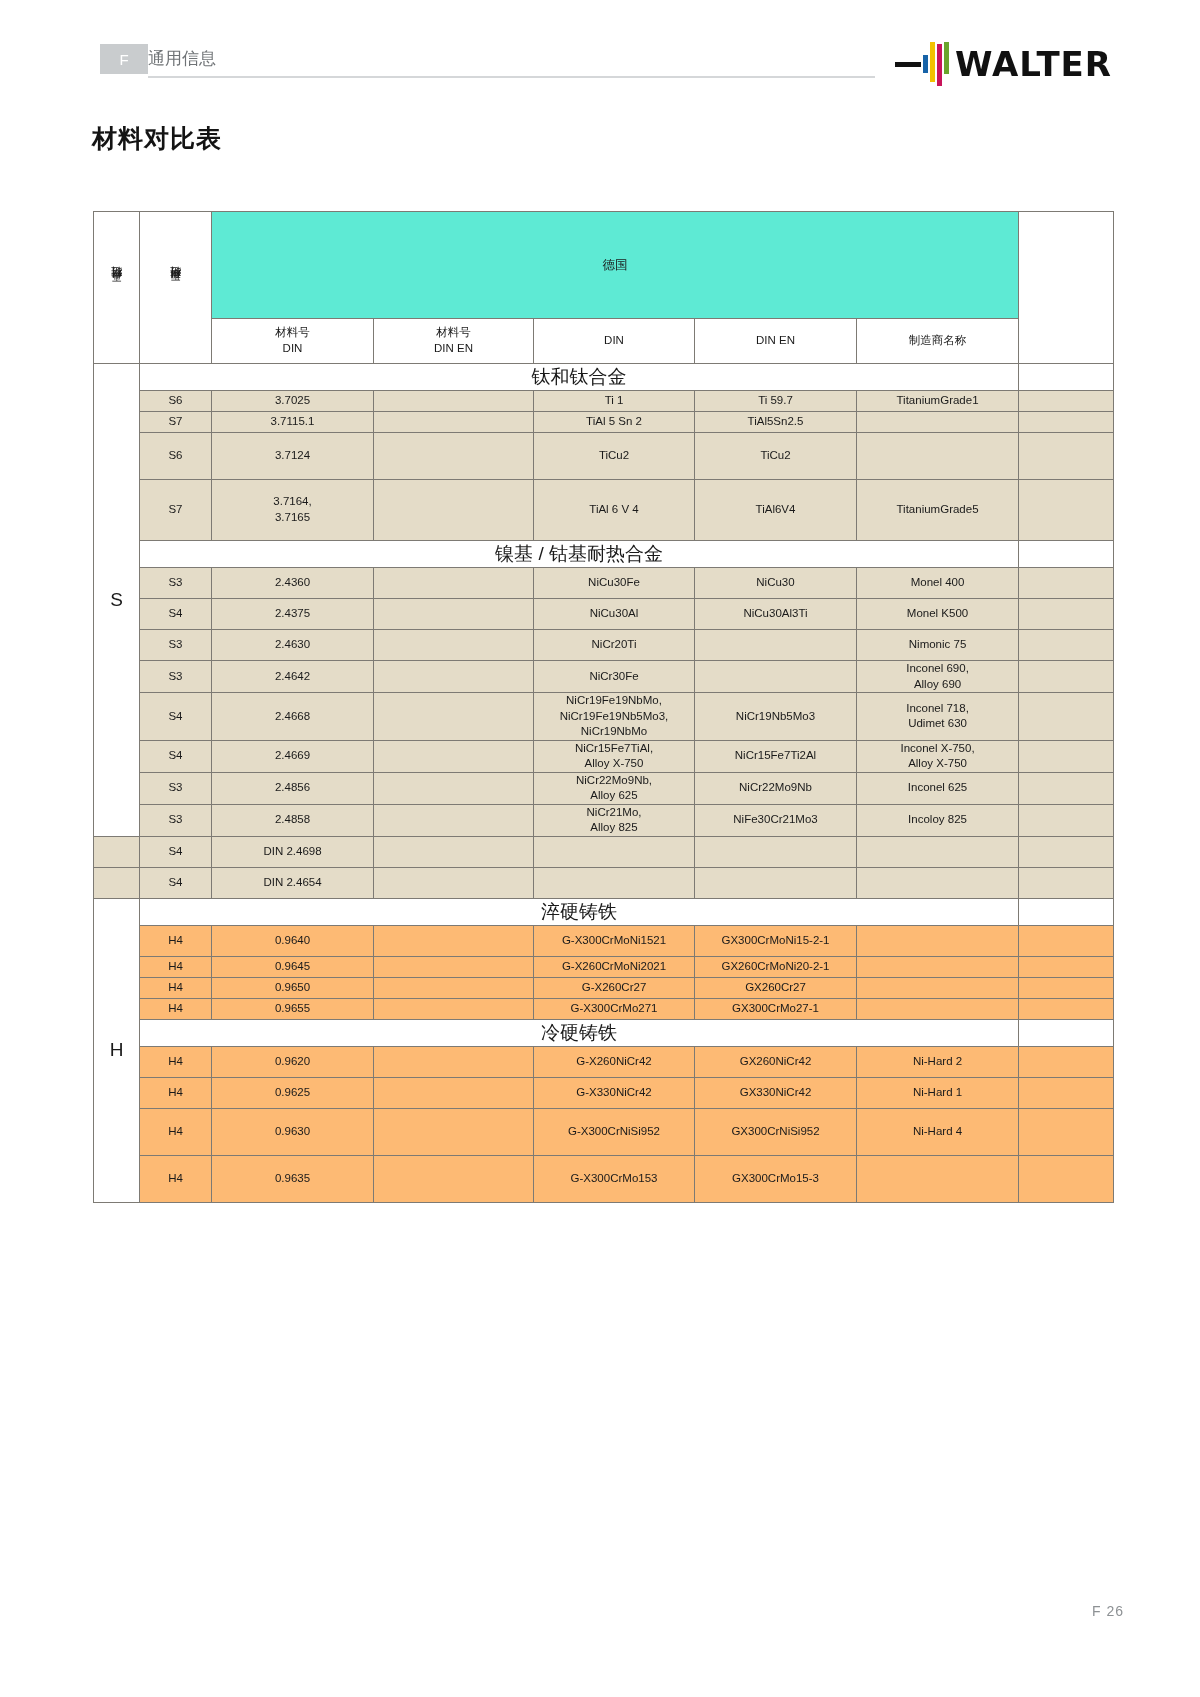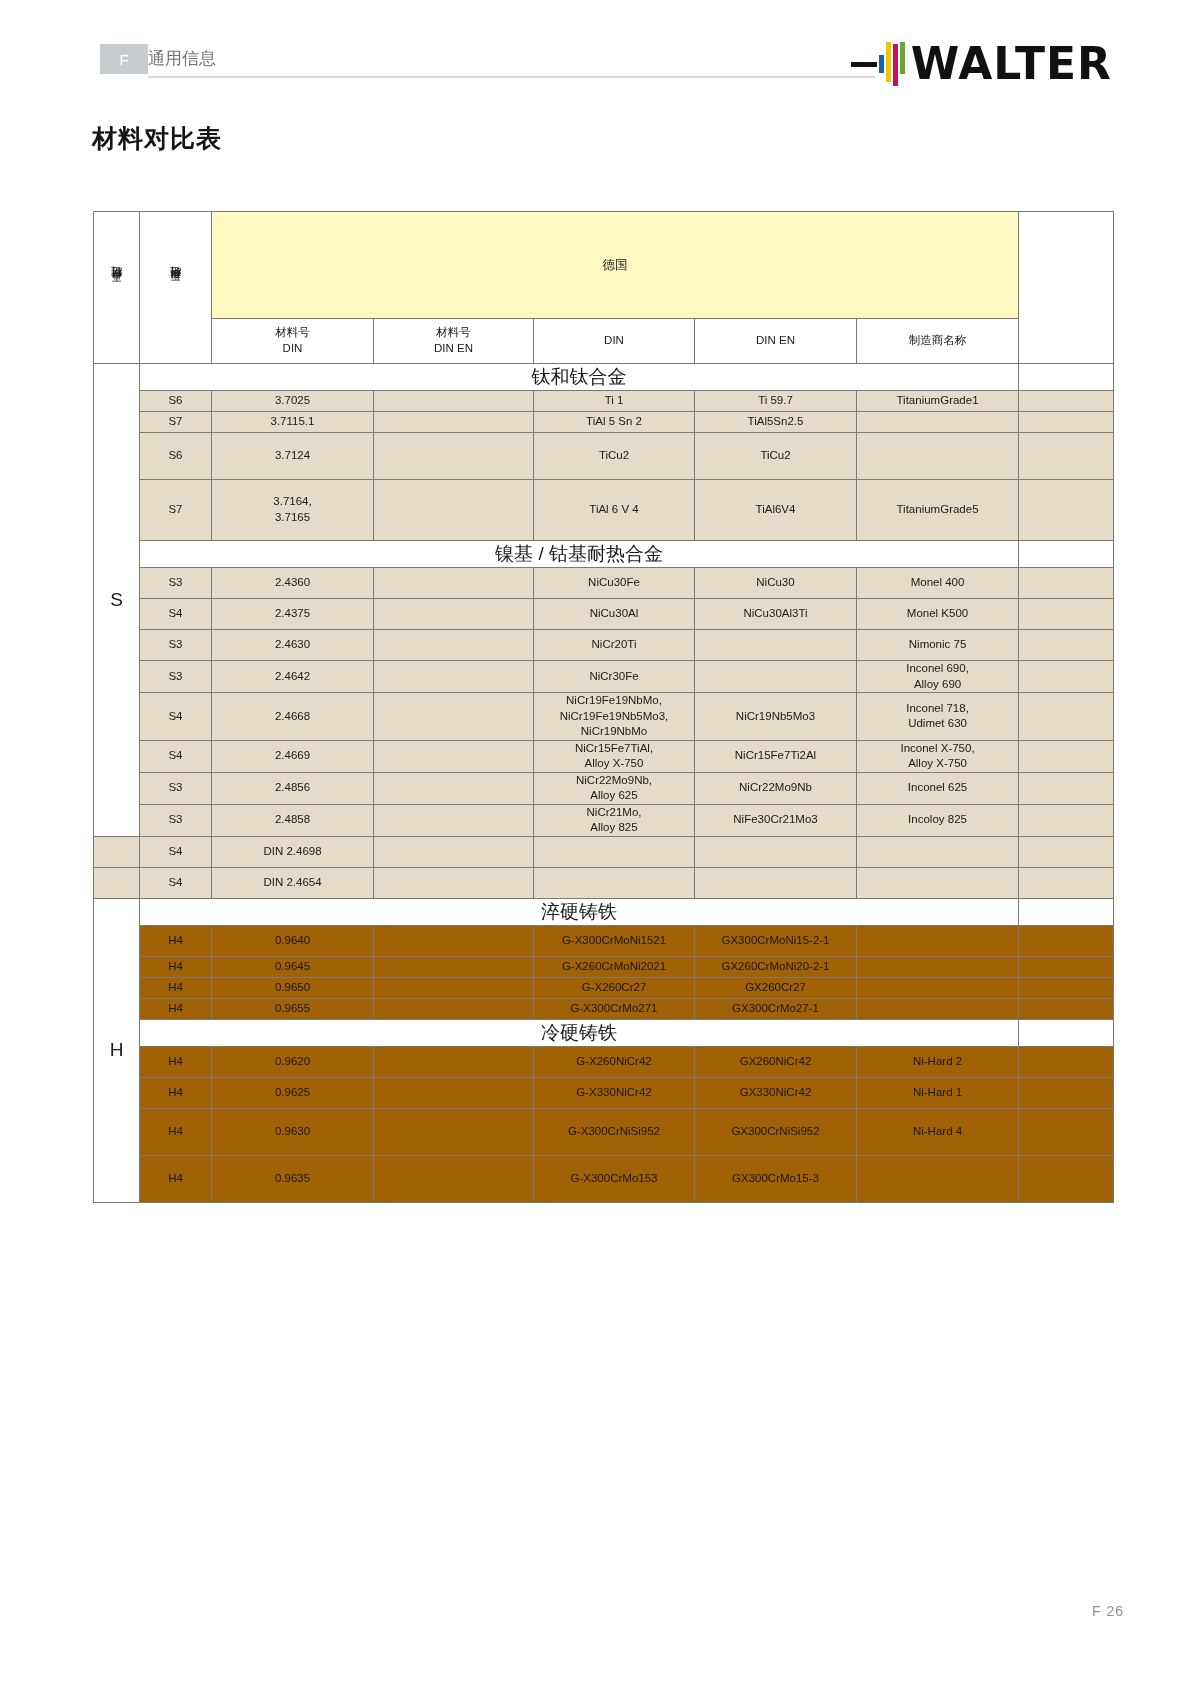--- a/index.html
+++ b/index.html
@@ -82,21 +82,21 @@
     display: block;
     width: 5px;
     margin-right: 2px;
   }
   .bar-blue   { height: 18px; background: #1763a8; align-self: center; }
   .bar-yellow { height: 40px; background: #f2c300; align-self: flex-start; }
   .bar-red    { height: 42px; background: #c8135a; align-self: flex-end; }
   .bar-green  { height: 32px; background: #6aa52c; align-self: flex-start; }
   .logo-word {
     font-family: "DejaVu Sans", sans-serif;
-    font-size: 44px;
+    font-size: 34px;
     font-weight: 700;
     letter-spacing: 1px;
     color: #111111;
     line-height: 1;
     align-self: center;
   }
 
   
   .page-title {
     position: absolute;
@@ -150,21 +150,21 @@
     white-space: nowrap;
     padding: 6px 0;
     letter-spacing: 1px;
     background: #ffffff;
   }
   .country-head {
     height: 106px;
     font-size: 12.5px;
     vertical-align: bottom;
     padding-bottom: 12px;
-    background: #fef9c3;
+    background: #5eead4;
   }
   .sub-head {
     height: 44px;
     font-size: 11.5px;
     line-height: 1.35;
     background: #ffffff;
     font-weight: 600;
   }
   .sub-head .l1 { display: block; }
   .sub-head .l2 { display: block; }
@@ -183,21 +183,21 @@
     text-align: left;
     font-size: 19px;
     font-weight: 700;
     padding: 13px 0 13px 14px;
     background: #ffffff;
     color: #141414;
   }
 
   
   .r-beige td { background: #e4dcc8; }
-  .r-blue td  { background: #a16207; }
+  .r-blue td  { background: #fdba74; }
 
   td.cell {
     line-height: 1.35;
     padding: 4px 3px;
   }
   tr.h-sm td { height: 20px; }
   tr.h-md td { height: 30px; }
   tr.h-lg td { height: 46px; }
   tr.h-xl td { height: 60px; }
 

